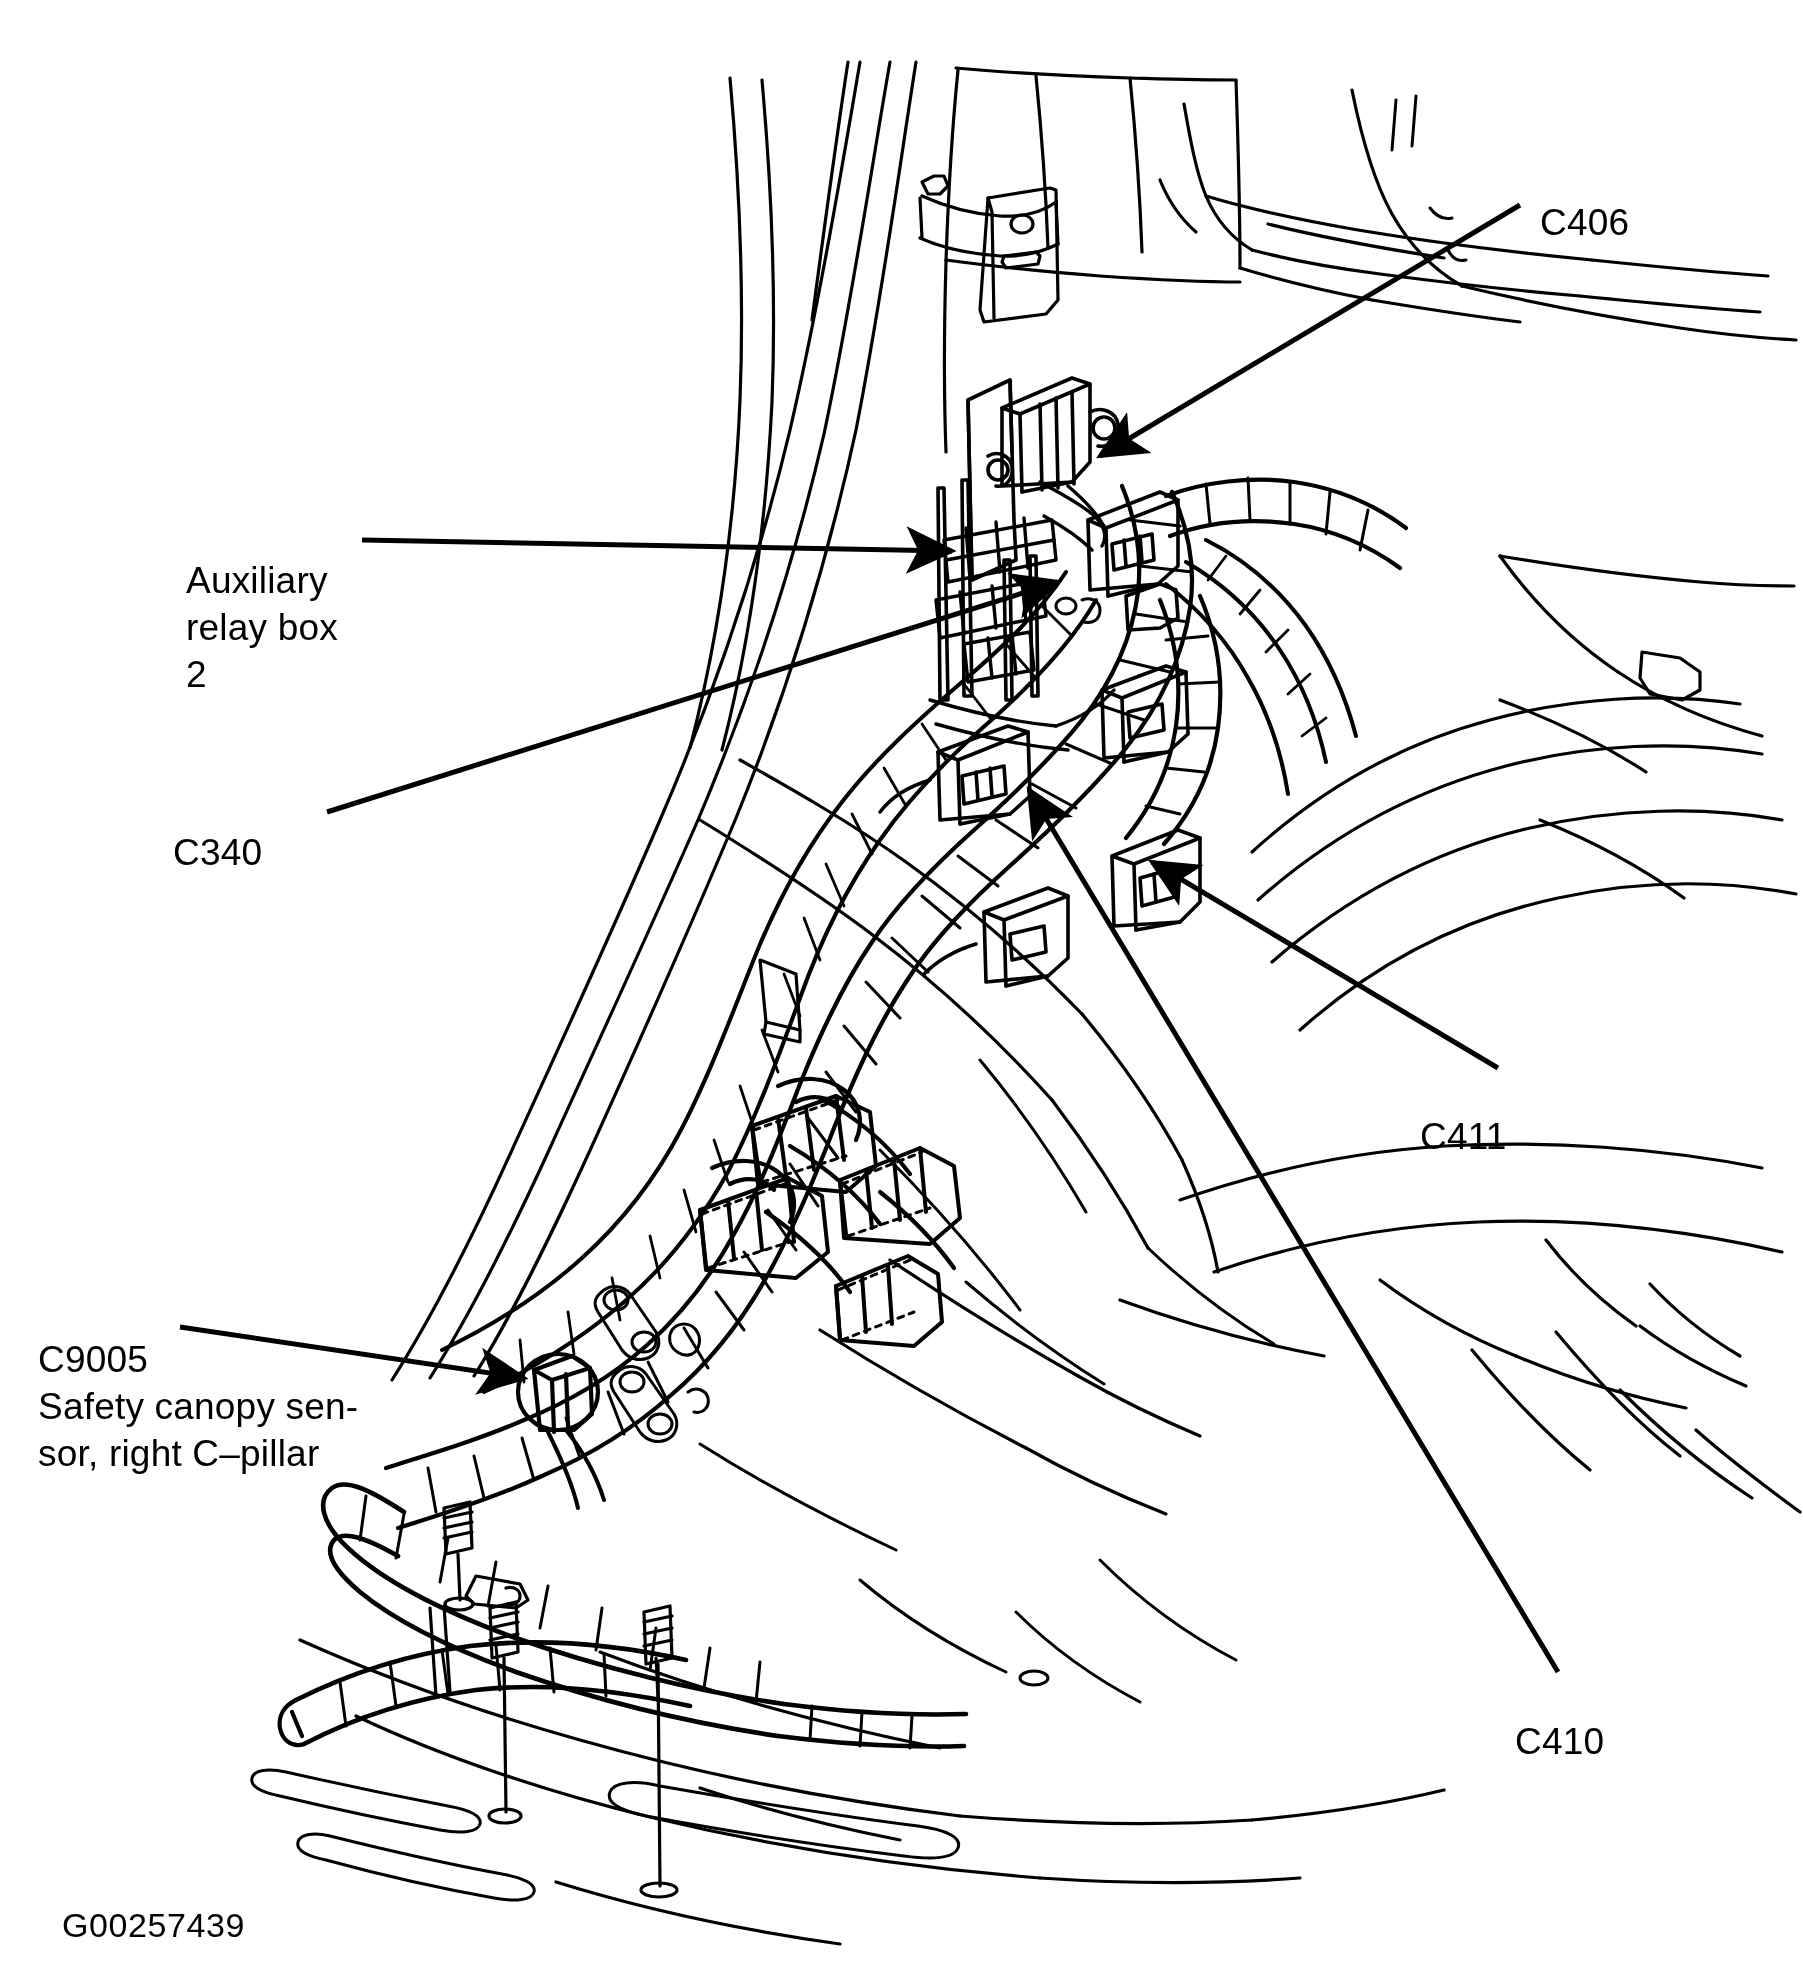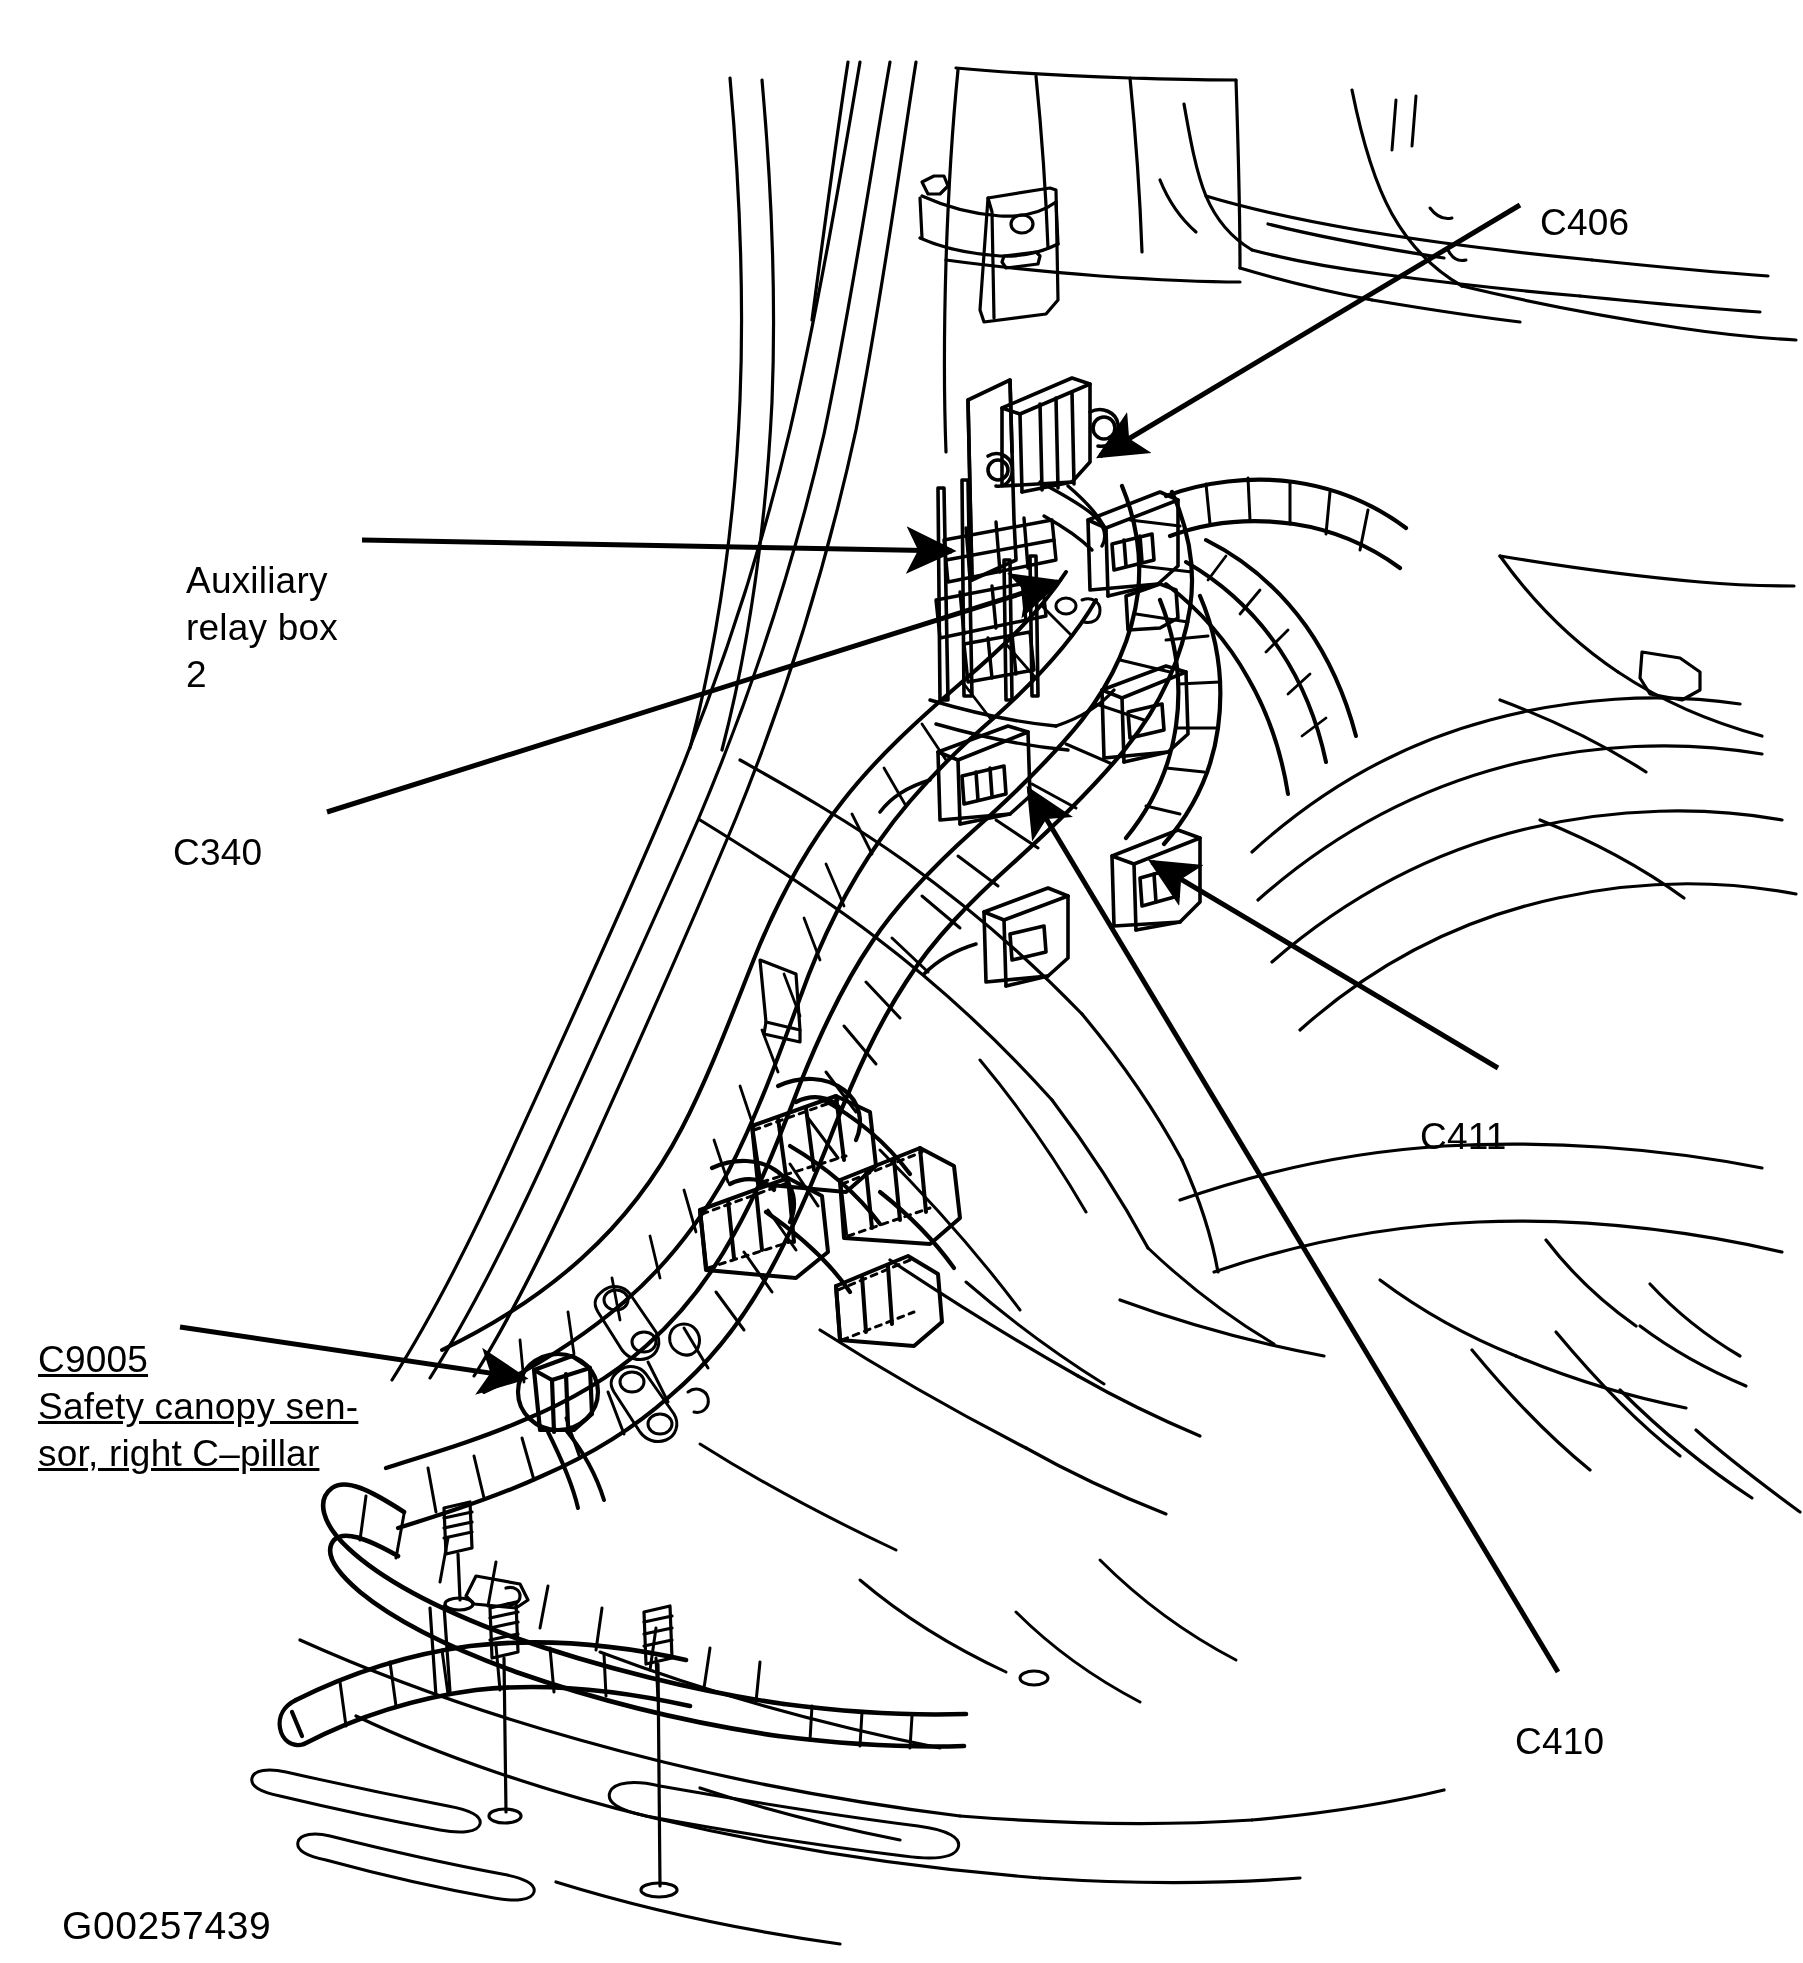--- a/index.html
+++ b/index.html
@@ -18,21 +18,21 @@
     font-size:37px;
     line-height:47px;
     letter-spacing:0.2px;
     white-space:pre;
     margin-top:36px;
   }
   .lbl-multi{white-space:pre-line;}
   #fig-id{
     position:absolute;
     left:62px;top:1866px;
-    font-size:39px;
+    font-size:34px;
     letter-spacing:0.6px;
     color:#000;
   }
 </style>
 </head>
 <body>
 
 <div id="page">
 
   <svg id="art" viewBox="0 0 1803 1963">
@@ -601,21 +601,21 @@
 
     </g>
   </svg>
 
   <div class="lbl lbl-multi" style="left:186px;top:521px;">Auxiliary
 relay box
 2</div>
 
   <div class="lbl" style="left:173px;top:793px;text-align:center;">C340</div>
 
-  <div class="lbl lbl-multi" style="left:38px;top:1300px;text-decoration:underline;">C9005
+  <div class="lbl lbl-multi" style="left:38px;top:1300px;">C9005
 Safety canopy sen-
 sor, right C–pillar</div>
 
   <div class="lbl" style="left:1540px;top:163px;">C406</div>
 
   <div class="lbl" style="left:1420px;top:1077px;">C411</div>
 
   <div class="lbl" style="left:1515px;top:1682px;">C410</div>
 
   <div id="fig-id" class="lbl" style="left:62px;top:1866px;">G00257439</div>

